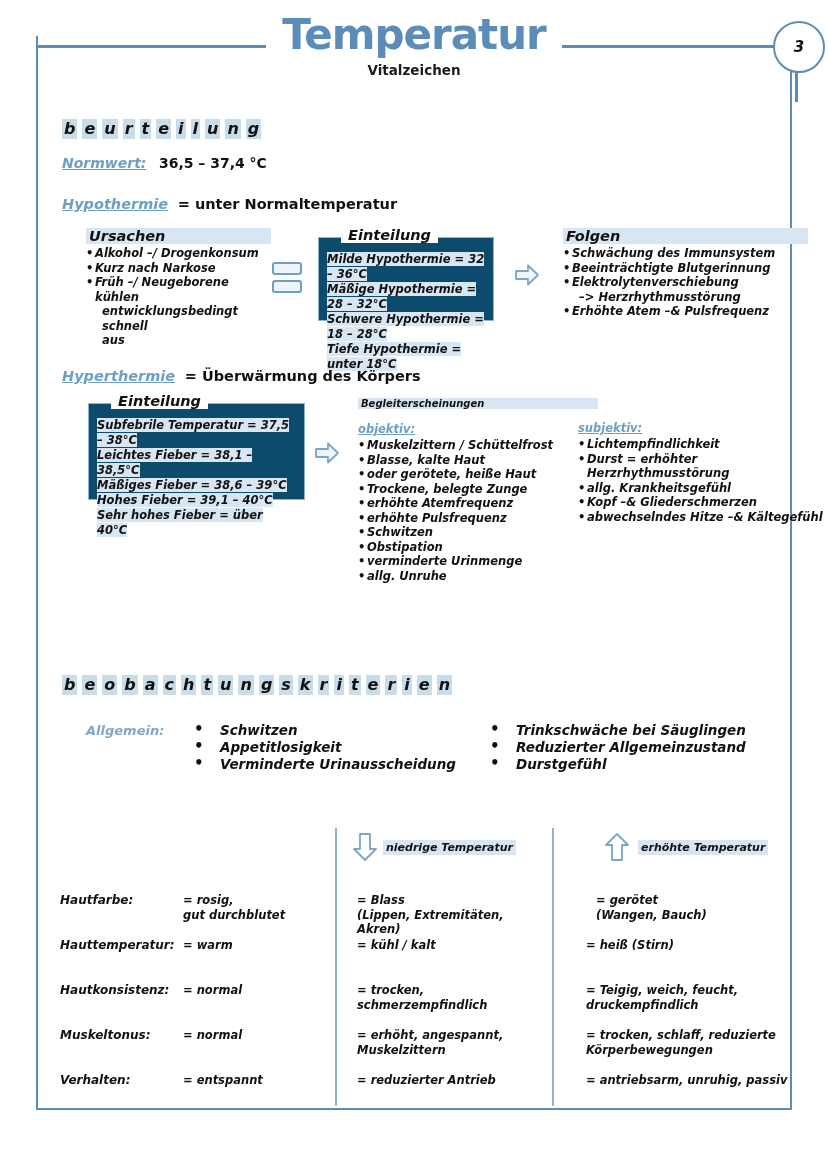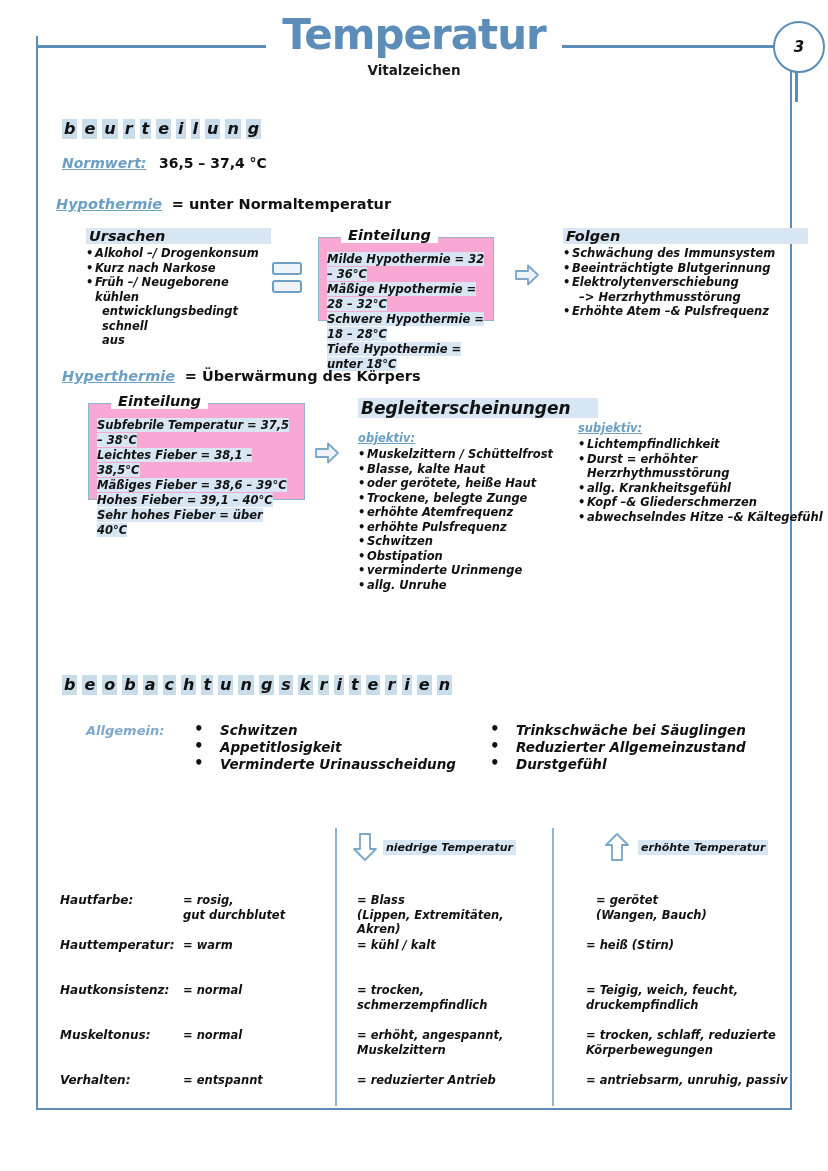--- a/index.html
+++ b/index.html
@@ -162,21 +162,21 @@
     top: 0;
   }
   ul.bul li.nobullet::before { content: ""; }
   ul.bul li.nobullet { padding-left: 16px; }
 
   
   .legendbox {
     position: absolute;
     border: 1.2px solid #8fb4d0;
     box-sizing: border-box;
-    background: #f9a8d4;
+    background: #0c4a6e;
   }
   .legendbox .legend {
     position: absolute;
     top: -11px;
     left: 22px;
     background: #fff;
     padding: 0 7px;
     font-weight: bold;
     font-style: italic;
     font-size: 14.5px;
@@ -300,21 +300,21 @@
       <span>u</span>
       <span>n</span>
       <span>g</span>
     </div>
 
   <div style="position:absolute; left:62px; top:155px; font-size:14px;">
     <span class="blue-label">Normwert:</span>
     <span class="blk" style="margin-left:8px;">36,5 – 37,4 °C</span>
   </div>
 
-  <div style="position:absolute; left:56px; top:196px; font-size:14.5px;">
+  <div style="position:absolute; left:62px; top:196px; font-size:14.5px;">
     <span class="blue-label">Hypothermie</span>
     <span class="blk" style="margin-left:5px;">= unter Normaltemperatur</span>
   </div>
 
   <div style="position:absolute; left:86px; top:228px; width:185px;">
     <div class="box-title hl">Ursachen</div>
     <ul class="bul" id="ursachen-list">
         <li>Alkohol –/ Drogenkonsum</li>
         <li>Kurz nach Narkose</li>
         <li>Früh –/ Neugeborene kühlen</li>
@@ -371,21 +371,21 @@
       </div>
   </div>
 
   <div class="arrow-r" style="left:314px; top:440px;">
     <svg width="26" height="26" viewBox="0 0 26 26">
       <path d="M2 9 H14 V3.5 L24 13 L14 22.5 V17 H2 Z" fill="#eef4fa" stroke="#7aa6c7" stroke-width="1.8" stroke-linejoin="round"></path>
     </svg>
   </div>
 
   <div style="position:absolute; left:358px; top:398px; width:240px;">
-    <div class="box-title hl" style="font-size:17px;">Begleiterscheinungen</div>
+    <div class="box-title hl" style="font-size:10px;">Begleiterscheinungen</div>
     <div class="blue-label" style="font-size:11.5px; margin-top:13px;">objektiv:</div>
     <ul class="bul" id="objektiv-list">
         <li>Muskelzittern / Schüttelfrost</li>
         <li>Blasse, kalte Haut</li>
         <li>oder gerötete, heiße Haut</li>
         <li>Trockene, belegte Zunge</li>
         <li>erhöhte Atemfrequenz</li>
         <li>erhöhte Pulsfrequenz</li>
         <li>Schwitzen</li>
         <li>Obstipation</li>

